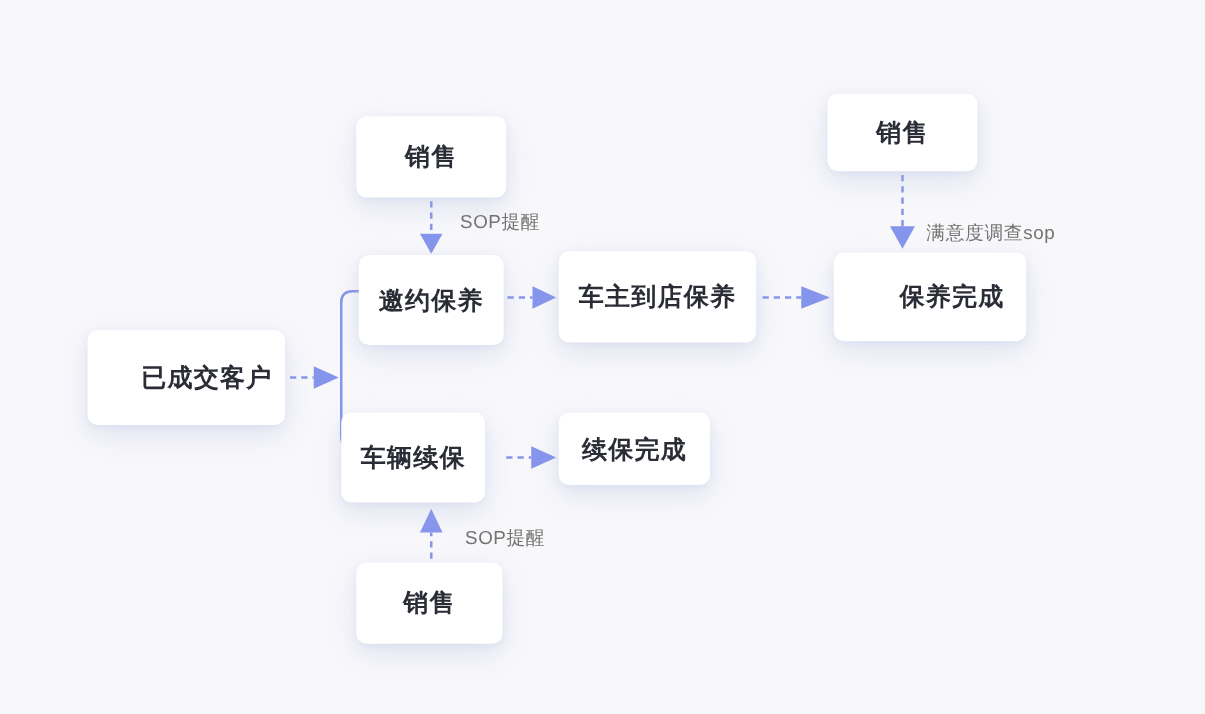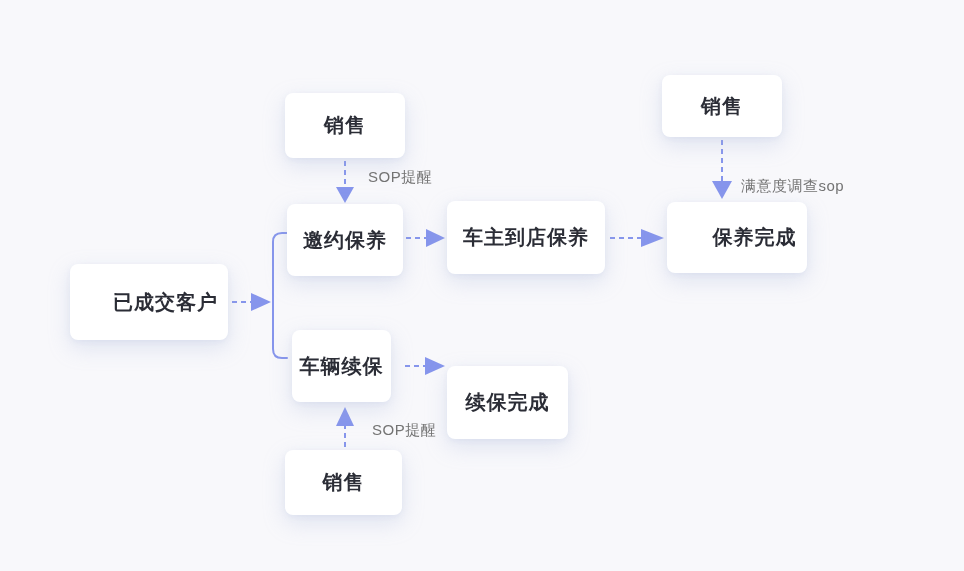--- a/index.html
+++ b/index.html
@@ -41,24 +41,24 @@
     font-size: 15px;
     font-weight: normal;
     white-space: nowrap;
     letter-spacing: 0.5px;
   }
   
   .node-customer       { left: 70px;  top: 264px; width: 158px; height: 76px; padding-left: 33px; }
   .node-sales-top      { left: 285px; top: 93px;  width: 120px; height: 65px; }
   .node-invite         { left: 287px; top: 204px; width: 116px; height: 72px; }
   .node-store          { left: 447px; top: 201px; width: 158px; height: 73px; }
-  .node-maintain-done  { left: 667px; top: 202px; width: 140px; height: 71px; padding-left: 35px; }
+  .node-maintain-done  { left: 667px; top: 202px; width: 154px; height: 71px; padding-left: 35px; }
   .node-sales-topright { left: 662px; top: 75px;  width: 120px; height: 62px; }
-  .node-renew          { left: 292px; top: 330px; width: 99px; height: 72px; }
-  .node-renew-done     { left: 447px; top: 330px; width: 121px; height: 73px; margin-top: 36px; }
+  .node-renew          { left: 273px; top: 330px; width: 115px; height: 72px; }
+  .node-renew-done     { left: 447px; top: 330px; width: 121px; height: 58px; }
   .node-sales-bottom   { left: 285px; top: 450px; width: 117px; height: 65px; }
   
   .label-sop-top      { left: 368px; top: 168px; }
   .label-satisfaction { left: 741px; top: 177px; }
   .label-sop-bottom   { left: 372px; top: 421px; }
 </style>
 </head>
 <body>
 
 <div class="canvas">

